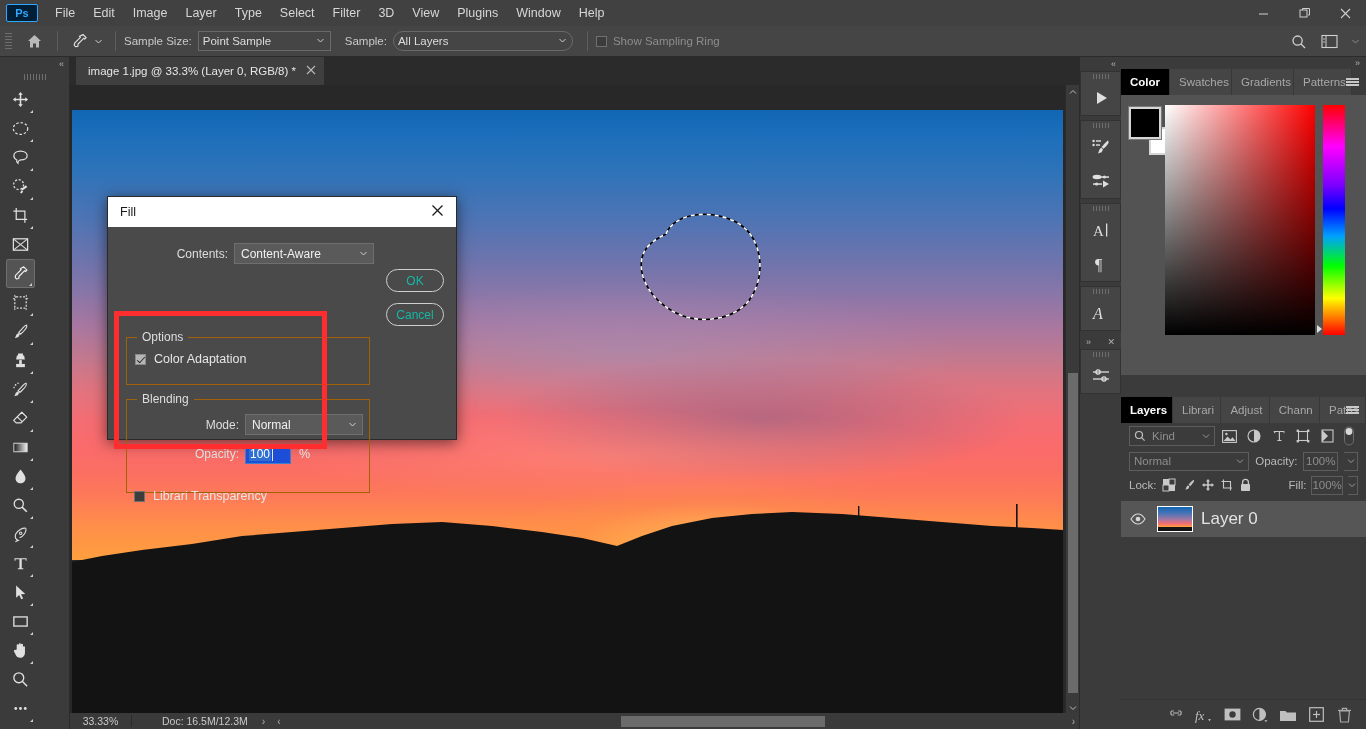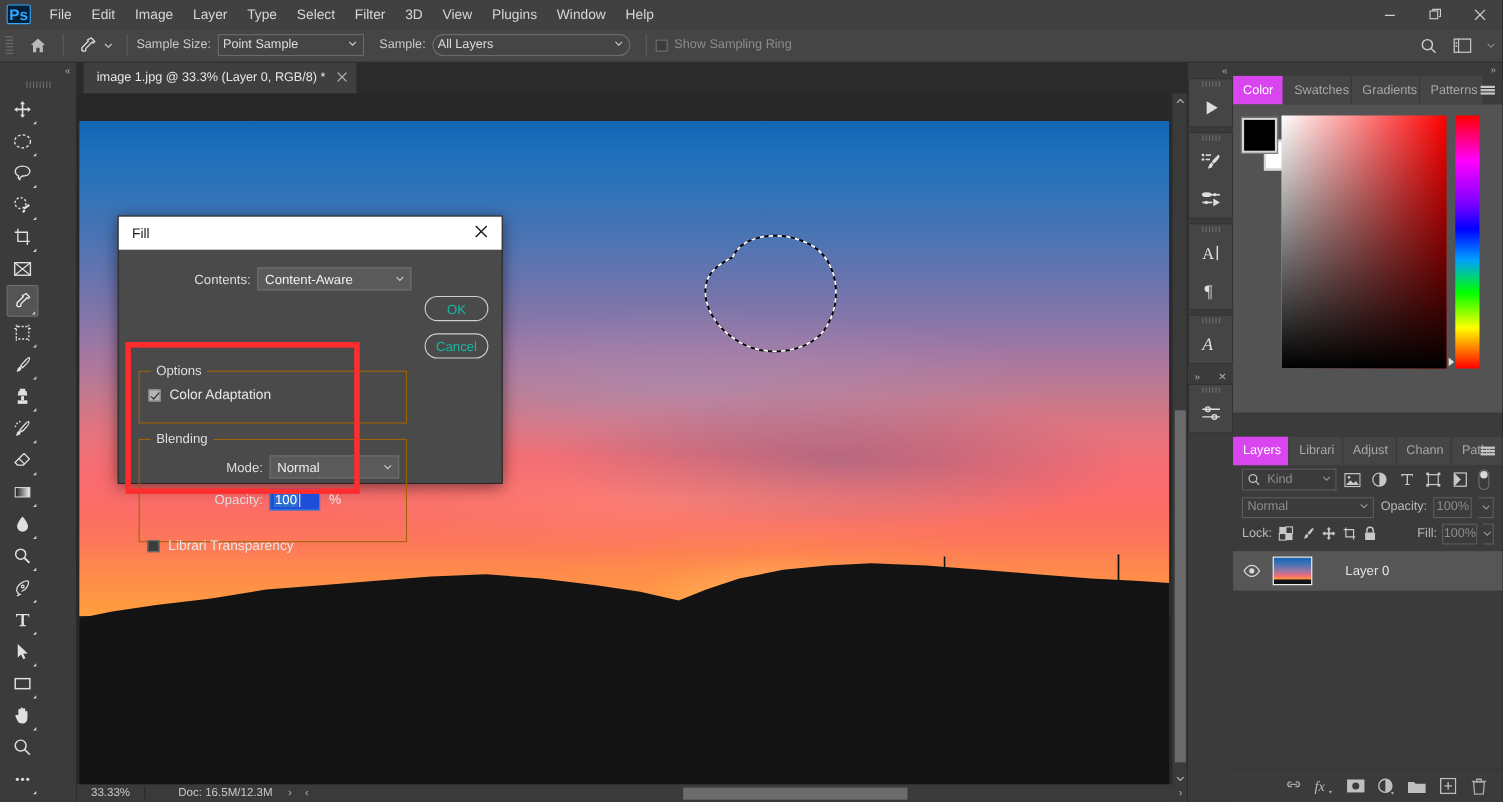--- a/index.html
+++ b/index.html
@@ -11,23 +11,23 @@
     -webkit-font-smoothing: antialiased;
   }
   .app { position: relative; width: 1366px; height: 729px; background: #323232; }
 
   
   .menubar {
     position: absolute; left:0; top:0; width:1366px; height:26px;
     background:#414141; display:flex; align-items:center;
   }
   .ps-logo {
-    width:22px; height:18px; margin-left:6px; margin-right:8px;
+    width:32px; height:18px; margin-left:6px; margin-right:8px;
     background:#001e36; border:1px solid #31a8ff; border-radius:2px;
-    color:#31a8ff; font-size:14px; font-weight:bold;
+    color:#31a8ff; font-size:11px; font-weight:bold;
     display:flex; align-items:center; justify-content:center;
     font-family:"Liberation Sans", sans-serif;
   }
   .menu-item {
     color:#d6d6d6; font-size:12.5px; padding:4px 9px; cursor:default; white-space:nowrap;
   }
   .win-controls { position:absolute; right:0; top:0; height:26px; display:flex; }
   .win-btn {
     width:41px; height:26px; display:flex; align-items:center; justify-content:center;
     color:#cfcfcf; font-size:12px;
@@ -168,21 +168,21 @@
   .dk-close { height:14px; display:flex; align-items:center; justify-content:space-between; padding:0 6px; color:#b0b0b0; font-size:9px;}
 
   
   .panels { position:absolute; left:1121px; top:57px; width:245px; height:672px; background:#3b3b3b;}
   .panel-collapse { height:12px; display:flex; align-items:center; justify-content:flex-end; padding-right:6px; color:#b0b0b0; font-size:9px;}
   .ptabs { display:flex; align-items:stretch; height:26px; background:#3b3b3b; position:relative;}
   .ptab {
     padding:0 9px; display:flex; align-items:center; font-size:11.5px; color:#a8a8a8;
     background:#454545; border-right:1px solid #383838; max-width:52px; overflow:hidden; white-space:nowrap;
   }
-  .ptab.active { background:#d946ef; color:#ffffff; font-weight:normal; }
+  .ptab.active { background:#000000; color:#ffffff; font-weight:bold; }
   .pmenu { position:absolute; right:4px; top:0; height:26px; width:20px; display:flex; align-items:center; justify-content:center;}
   .pmenu i { display:block; width:13px; height:1.6px; background:#c8c8c8; margin:1.4px 0;}
 
   
   .colorpanel { background:#535353; height:280px; position:relative; padding-top:8px;}
   .cp-swatches { position:absolute; left:8px; top:12px; width:48px; height:48px;}
   .cp-fg { position:absolute; left:0; top:0; width:32px; height:32px; background:#000; border:2px solid #d6d6d6; outline:1px solid #7a7a7a;}
   .cp-bg { position:absolute; left:20px; top:20px; width:28px; height:28px; background:#fff; border:2px solid #d6d6d6;}
   .cp-field { position:absolute; left:44px; top:10px; width:150px; height:230px;
      background:linear-gradient(to right, #ffffff, #ff0000);}
@@ -213,21 +213,21 @@
     display:flex; align-items:center; justify-content:center;}
   .lp-lockrow { display:flex; align-items:center; height:24px; padding:0 8px; gap:5px; }
   .lock-icon { width:20px; height:20px; display:flex; align-items:center; justify-content:center; color:#c9c9c9;}
   .layer-row {
     display:flex; align-items:center; height:36px; background:#565656; margin-top:4px; gap:8px; padding-left:6px;
   }
   .eye { width:22px; display:flex; align-items:center; justify-content:center; color:#d8d8d8;}
   .thumb { width:36px; height:26px; border:1.5px solid #ffffff; position:relative; overflow:hidden; flex:none;}
   .thumb .tsky { position:absolute; inset:0;
     background:linear-gradient(180deg,#1166b4 0%, #4d74b4 28%, #9c77a4 50%, #f46d73 70%, #ff9f3e 82%, #161616 83%, #111 100%);}
-  .layer-name { color:#e2e2e2; font-size:12px;margin-left:22px; }
+  .layer-name { color:#e2e2e2; font-size:17px; }
   .lp-footer {
     position:absolute; left:0; bottom:0; width:245px; height:30px; background:#3b3b3b;
     display:flex; align-items:center; justify-content:flex-end; gap:4px; padding-right:10px;
     border-top:1px solid #333;
   }
   .lf-btn { width:24px; height:24px; display:flex; align-items:center; justify-content:center; color:#a9a9a9;}
 
   
   .dialog {
     position:absolute; left:107px; top:196px; width:350px; height:244px;

